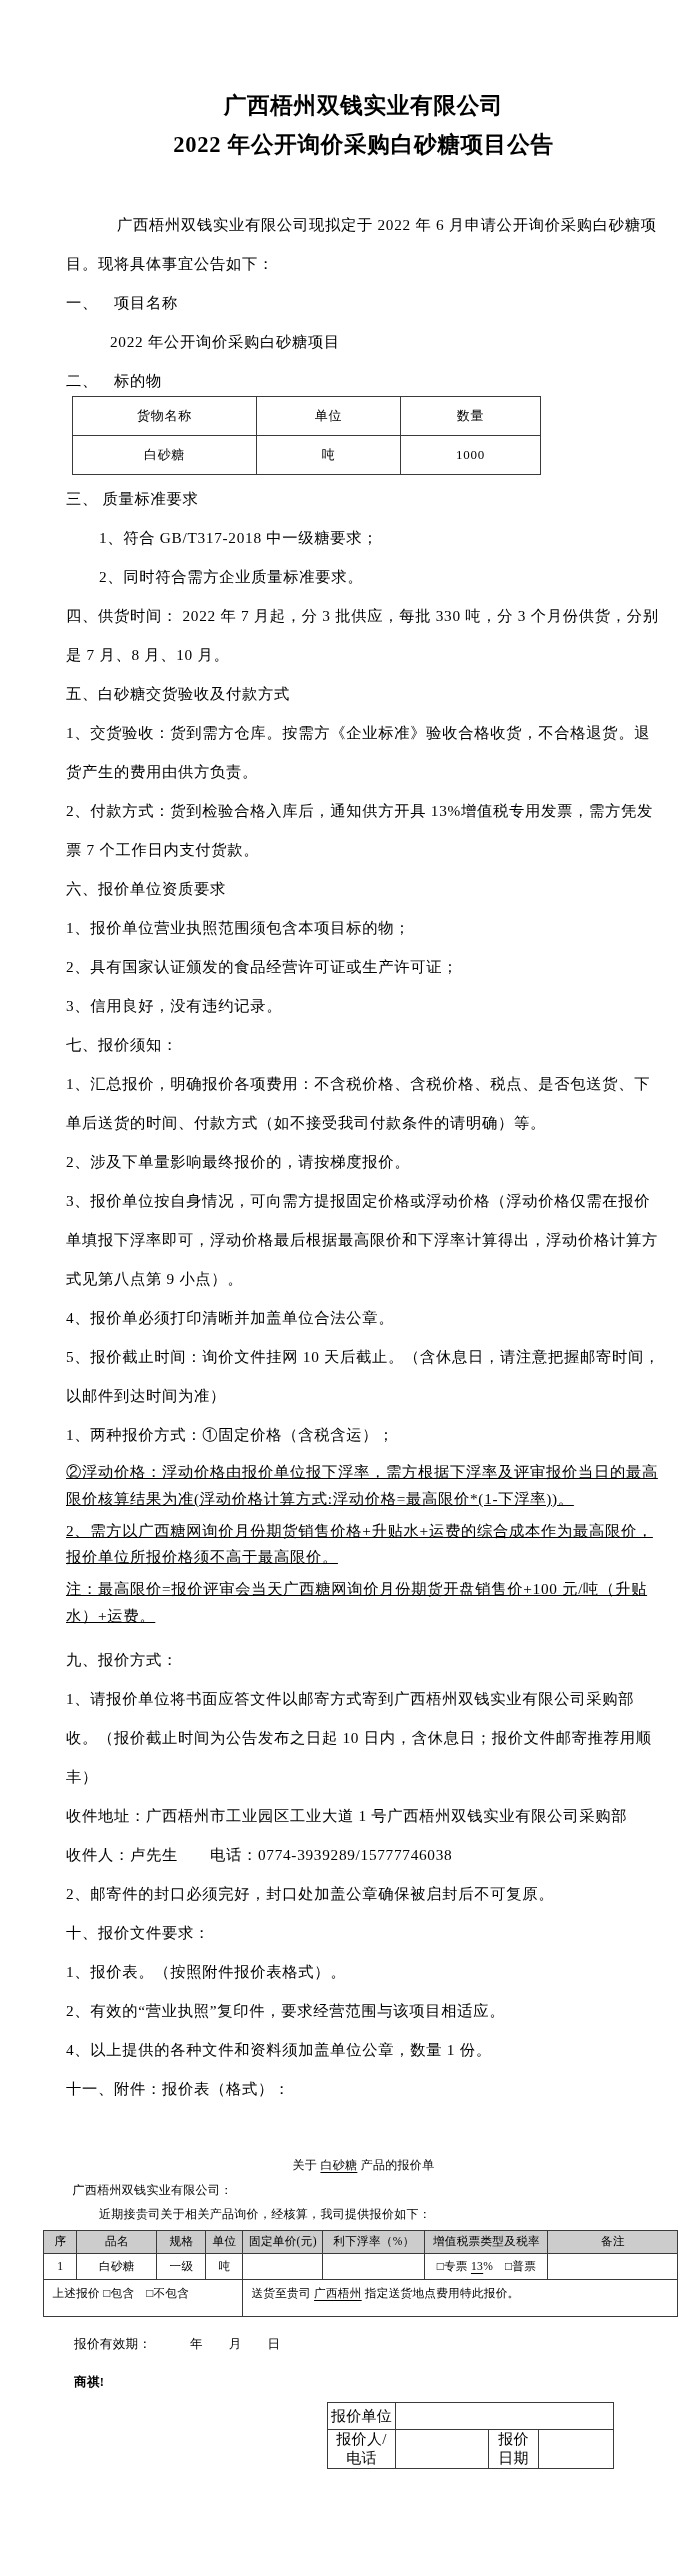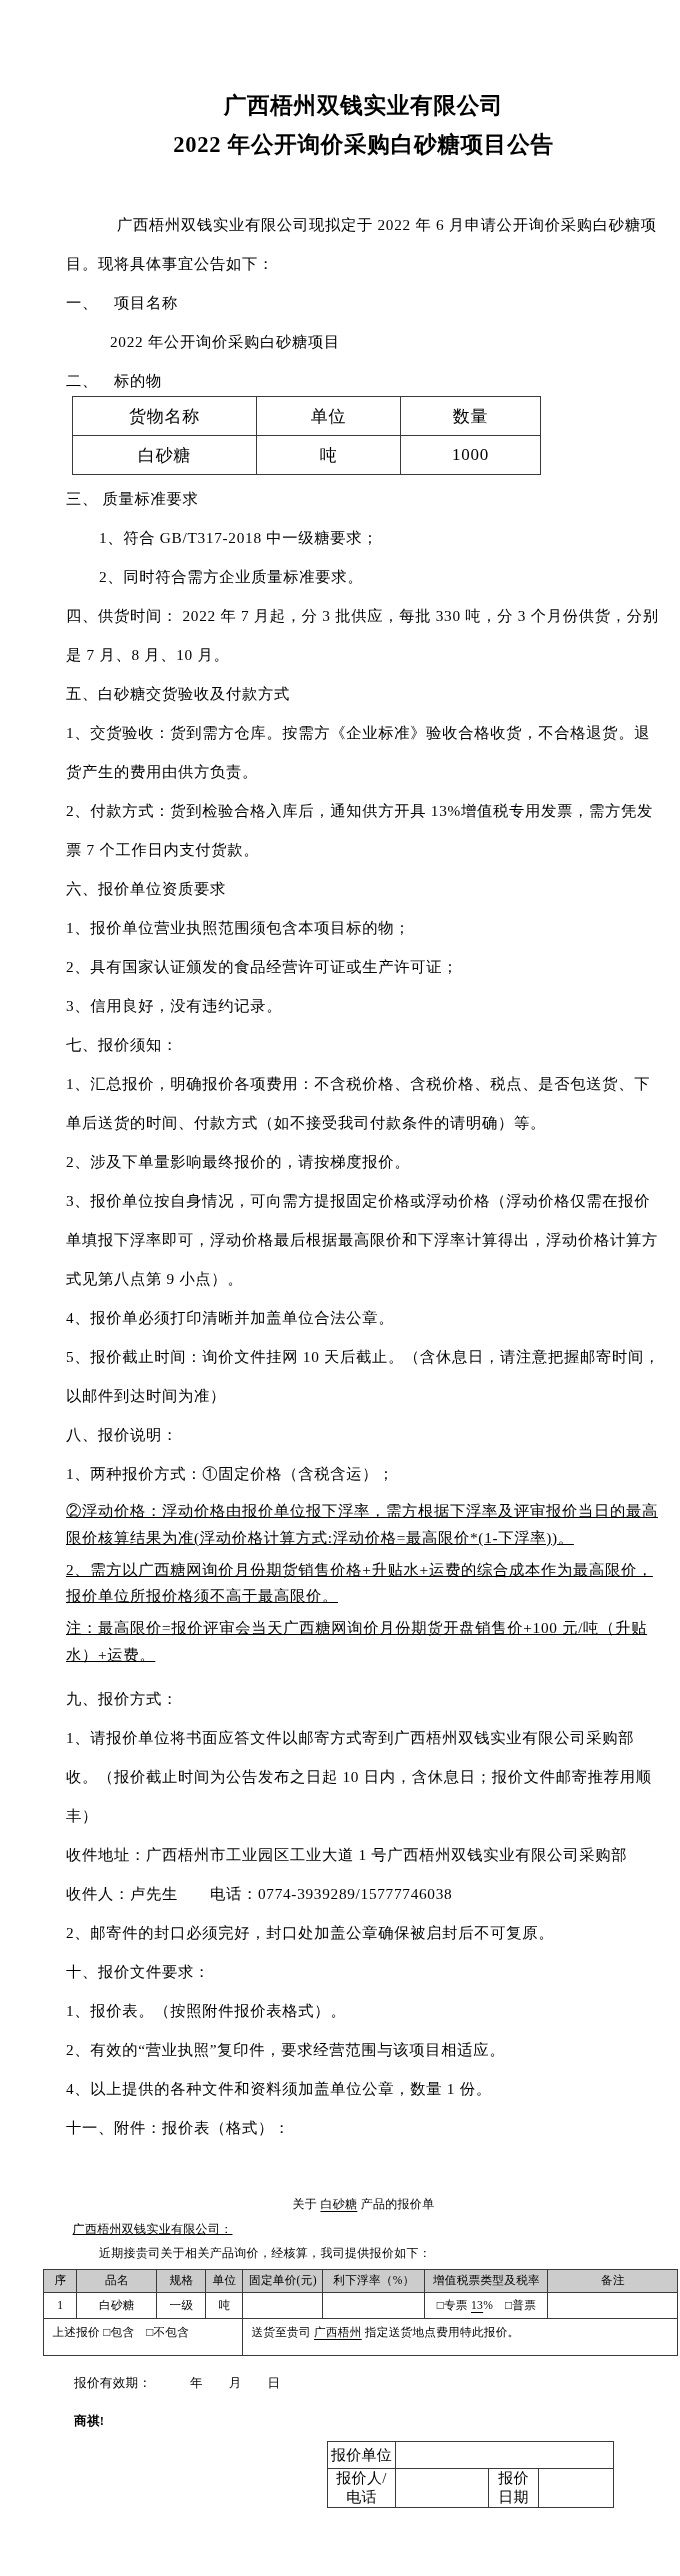--- a/index.html
+++ b/index.html
@@ -12,26 +12,26 @@
   .p{font-size:15.3px;letter-spacing:0.7px;line-height:39px;margin:0;text-align:left;word-break:break-all;}
   .ind-a{text-indent:51px;}
   .ind-b{text-indent:44px;}
   .ind-c{text-indent:33px;}
   .tight{line-height:26.6px;margin:5.3px 0;text-decoration:underline;}
   .mt16{margin-top:10.6px;}
 
   table{border-collapse:collapse;table-layout:fixed;}
   td{border:0.7px solid #3a3a3a;}
 
-  .goods-table{width:468px;margin:-4px 0 4px 6px;font-size:17px;letter-spacing:0.7px;border:1.3px solid #3a3a3a;}
+  .goods-table{width:468px;margin:-4px 0 4px 6px;font-size:13px;letter-spacing:0.7px;border:1.3px solid #3a3a3a;}
   .goods-table td{text-align:center;height:38px;padding:0;}
 
   .attachment{margin-top:47px;font-size:12px;letter-spacing:0.3px;}
   .att-heading{text-align:center;line-height:20px;margin:0;}
-  .att-sal{margin:5.3px 0 0 6.6px;line-height:20px;text-decoration:underline;}
+  .att-sal{margin:5.3px 0 0 6.6px;line-height:20px;}
   .att-intro{margin:4px 0 0 0;text-indent:33px;line-height:20px;}
 
   .quote-table{width:634px;margin:5.3px 0 0 -22.6px;font-size:11.6px;border:1.3px solid #3a3a3a;}
   .quote-table td{text-align:center;padding:1.3px 2px;height:22.6px;}
   .quote-table tr.hd td{background:#cccccc;height:20px;}
   .quote-table tr.ft td{height:29px;vertical-align:top;padding-top:5.3px;text-align:left;padding-left:8px;}
 
   .u{text-decoration:underline;text-underline-offset:2.7px;}
 
   .validity{margin:17.3px 0 0 8px;line-height:20px;font-size:12.6px;}
@@ -90,21 +90,20 @@
       <p class="p">六、报价单位资质要求</p>
       <p class="p">1、报价单位营业执照范围须包含本项目标的物；</p>
       <p class="p">2、具有国家认证颁发的食品经营许可证或生产许可证；</p>
       <p class="p">3、信用良好，没有违约记录。</p>
       <p class="p">七、报价须知：</p>
       <p class="p">1、汇总报价，明确报价各项费用：不含税价格、含税价格、税点、是否包送货、下单后送货的时间、付款方式（如不接受我司付款条件的请明确）等。</p>
       <p class="p">2、涉及下单量影响最终报价的，请按梯度报价。</p>
       <p class="p">3、报价单位按自身情况，可向需方提报固定价格或浮动价格（浮动价格仅需在报价单填报下浮率即可，浮动价格最后根据最高限价和下浮率计算得出，浮动价格计算方式见第八点第 9 小点）。</p>
       <p class="p">4、报价单必须打印清晰并加盖单位合法公章。</p>
       <p class="p">5、报价截止时间：询价文件挂网 10 天后截止。（含休息日，请注意把握邮寄时间，以邮件到达时间为准）</p>
-      <p class="p">八、报价说明：</p>
       <p class="p">1、两种报价方式：①固定价格（含税含运）；</p>
       <p class="p tight">②浮动价格：浮动价格由报价单位报下浮率，需方根据下浮率及评审报价当日的最高限价核算结果为准(浮动价格计算方式:浮动价格=最高限价*(1-下浮率))。</p>
       <p class="p tight">2、需方以广西糖网询价月份期货销售价格+升贴水+运费的综合成本作为最高限价，报价单位所报价格须不高于最高限价。</p>
       <p class="p tight">注：最高限价=报价评审会当天广西糖网询价月份期货开盘销售价+100 元/吨（升贴水）+运费。</p>
       <p class="p mt16">九、报价方式：</p>
       <p class="p">1、请报价单位将书面应答文件以邮寄方式寄到广西梧州双钱实业有限公司采购部收。（报价截止时间为公告发布之日起 10 日内，含休息日；报价文件邮寄推荐用顺丰）</p>
       <p class="p">收件地址：广西梧州市工业园区工业大道 1 号广西梧州双钱实业有限公司采购部</p>
       <p class="p">收件人：卢先生　　电话：0774-3939289/15777746038</p>
       <p class="p">2、邮寄件的封口必须完好，封口处加盖公章确保被启封后不可复原。</p>
       <p class="p">十、报价文件要求：</p>

